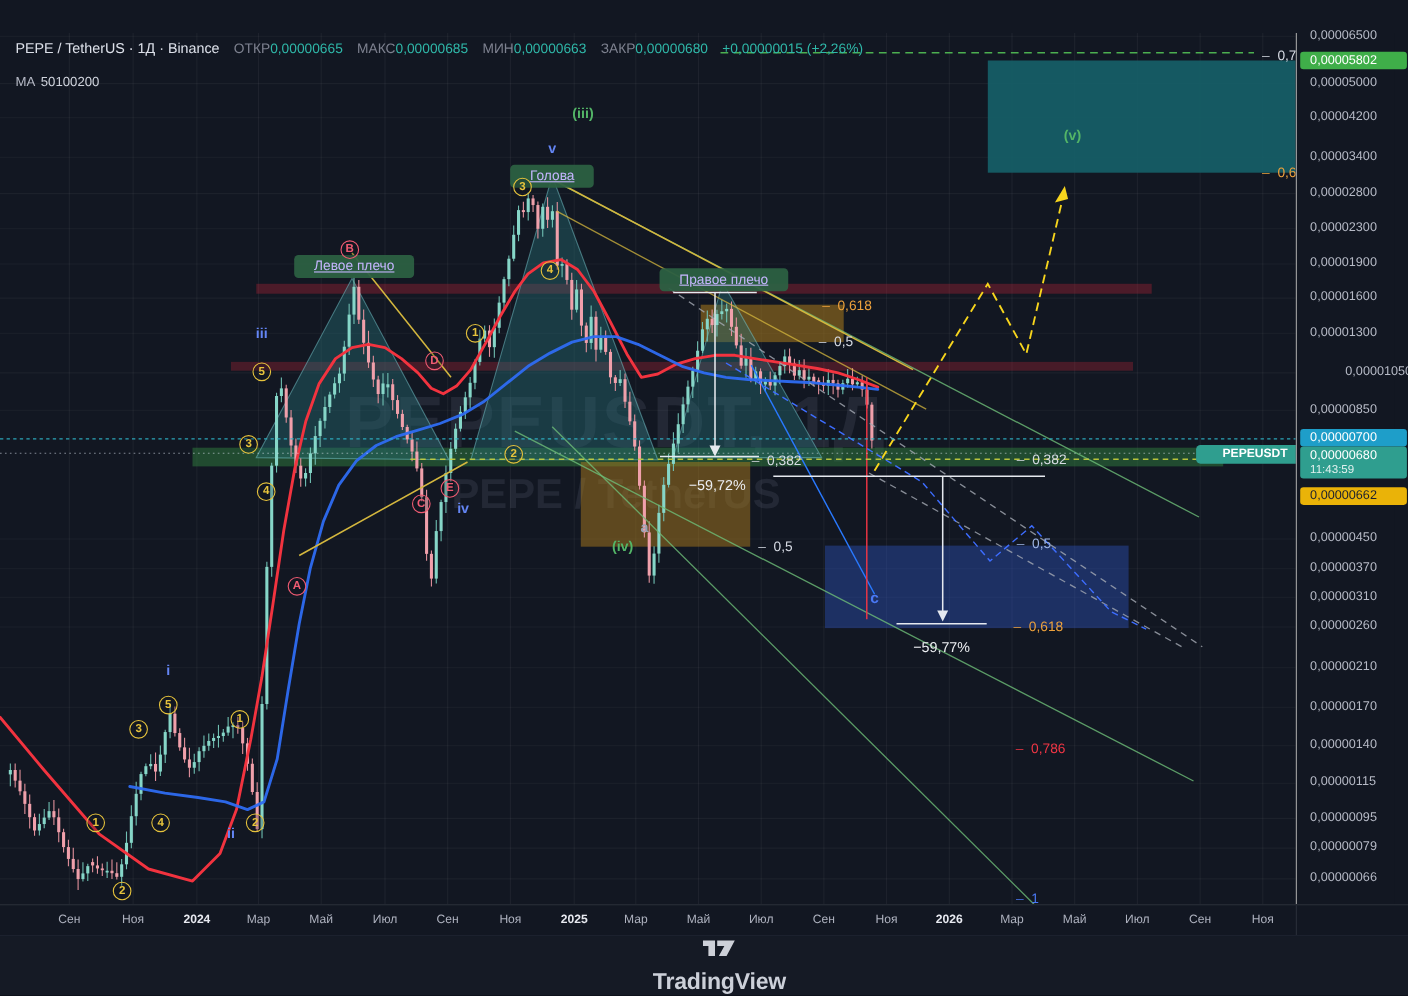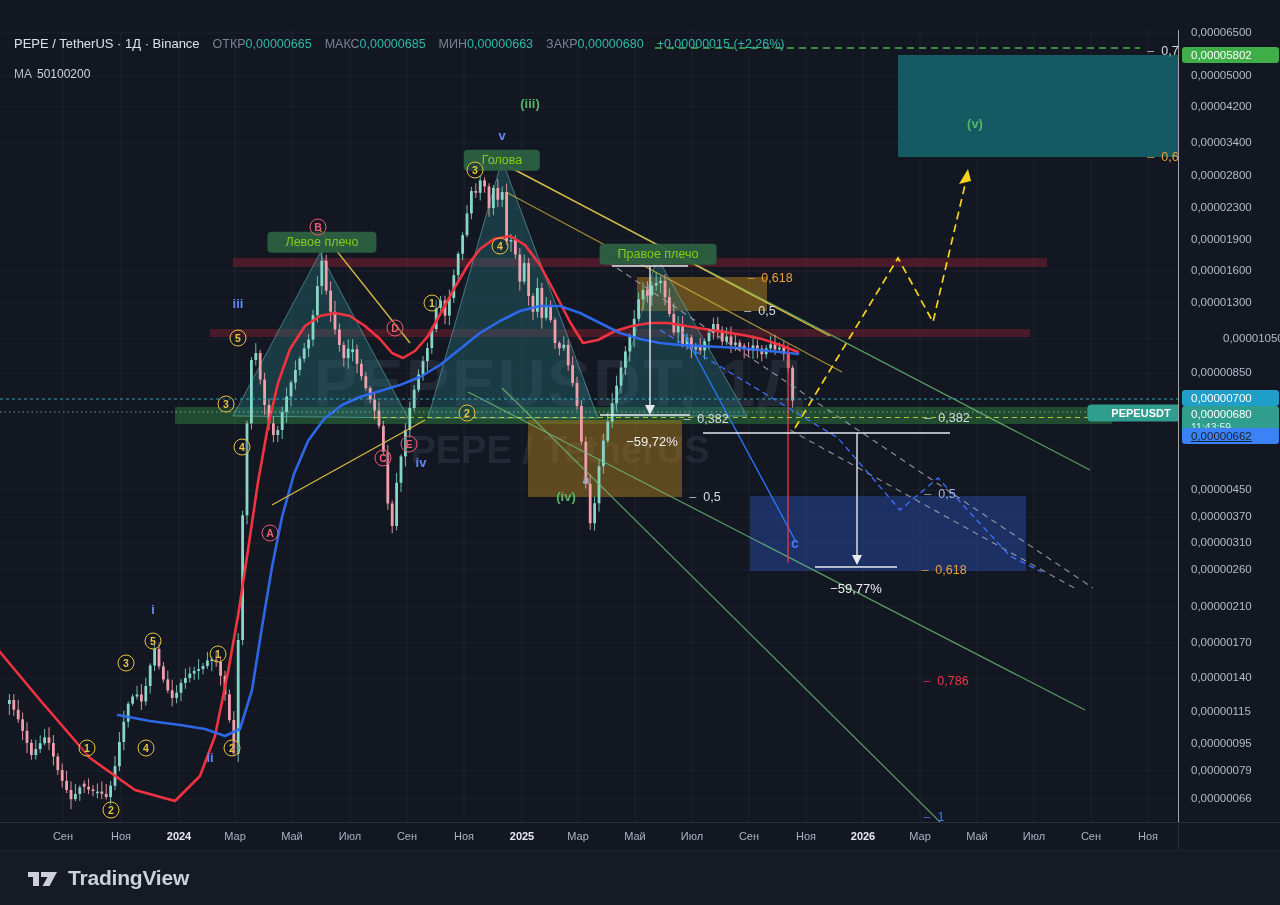--- a/index.html
+++ b/index.html
@@ -22,21 +22,21 @@
   
   #wm{position:absolute;left:230px;top:345px;width:660px;text-align:center;
       color:rgba(172,184,206,0.11);font-weight:700;pointer-events:none;z-index:1;}
   #wm .l1{font-size:66px;letter-spacing:2px;}
   #wm .l2{font-size:38px;margin-top:8px;}
   
   #chart-svg{position:absolute;left:0;top:0;z-index:2;}
   
   #anno-layer{position:absolute;left:0;top:0;width:1280px;height:850px;z-index:5;pointer-events:none;}
   .anno{position:absolute;transform:translate(-50%,-50%);white-space:nowrap;line-height:1;}
-  .pill{background:rgba(44,96,66,0.95);color:#84cc16;font-size:12.5px;padding:4px 18px;border-radius:4px;}
+  .pill{background:rgba(44,96,66,0.95);color:#c4b5fd;font-size:12.5px;padding:4px 18px;border-radius:4px;text-decoration:underline;}
   .circ{width:15px;height:15px;border-radius:50%;font-size:10.5px;font-weight:700;
         display:flex;align-items:center;justify-content:center;background:rgba(15,20,30,0.25);}
   .cy{border:1px solid #e6c33c;color:#e6c33c;}
   .cr{border:1px solid #ef5b72;color:#ef5b72;}
   .rb{color:#6486f5;font-size:13px;font-weight:700;}
   .wg{color:#53b567;font-size:13px;font-weight:700;}
   .wa{color:#97a3b4;font-size:13px;font-weight:700;}
   .wb{color:#4a79f5;font-size:14px;font-weight:700;}
   .fib{font-size:12.5px;}
   .fib::before{content:"–\00a0\00a0";opacity:.85;}
@@ -51,21 +51,21 @@
           padding:2px 0 2px 9px;color:#fff;}
   .pbadge .sub{font-size:10.5px;opacity:.85;margin-top:1px;}
   
   #time-axis{position:absolute;left:0;top:822px;width:1280px;height:28px;background:#121722;
              border-top:1px solid #2a2e39;z-index:7;}
   .tlabel{position:absolute;transform:translateX(-50%);top:7px;color:#aeb2bf;font-size:11px;}
   .tlabel.bold{color:#e8eaf1;font-weight:700;}
   #axis-corner-sep{position:absolute;left:1178px;top:0;width:1px;height:28px;background:#2a2e39;}
   
   #footer{position:absolute;left:0;top:850px;width:1280px;height:55px;background:#151a25;
-          border-top:1px solid #1c212e;display:flex;align-items:center;padding-left:28px;box-sizing:border-box;gap:10px;z-index:7;}
+          border-top:1px solid #1c212e;display:flex;align-items:center;padding-left:28px;box-sizing:border-box;gap:10px;z-index:7;flex-direction:column;}
   #logo-text{font-size:21px;font-weight:700;color:#ccd0d9;letter-spacing:-0.2px;}
 </style>
 </head>
 <body>
 
 <div id="screen">
 
 
   <div id="wm">
     <div class="l1">PEPEUSDT, 1Д</div>
@@ -625,21 +625,21 @@
       <div class="pbadge" style="background: rgb(63, 174, 73); color: rgb(255, 255, 255); top: 17px;">
         <div>0,00005802</div>
       </div>
       <div class="pbadge" style="background: rgb(30, 158, 201); color: rgb(255, 255, 255); top: 360px;">
         <div>0,00000700</div>
       </div>
       <div class="pbadge" style="background: rgb(47, 158, 143); color: rgb(255, 255, 255); top: 376px;">
         <div>0,00000680</div>
         <div class="sub">11:43:59</div>
       </div>
-      <div class="pbadge" style="background: #3b82f6; color: rgb(28, 32, 48); top: 398px; text-decoration: underline;">
+      <div class="pbadge" style="background: #eab308; color: rgb(28, 32, 48); top: 413px;">
         <div>0,00000662</div>
       </div>
     </div>
 
   <div id="time-axis">
     <div id="axis-corner-sep"></div>
   <div class="tlabel" style="left: 63px;">Сен</div>
       <div class="tlabel" style="left: 121px;">Ноя</div>
       <div class="tlabel bold" style="left: 179px;">2024</div>
       <div class="tlabel" style="left: 235px;">Мар</div>

